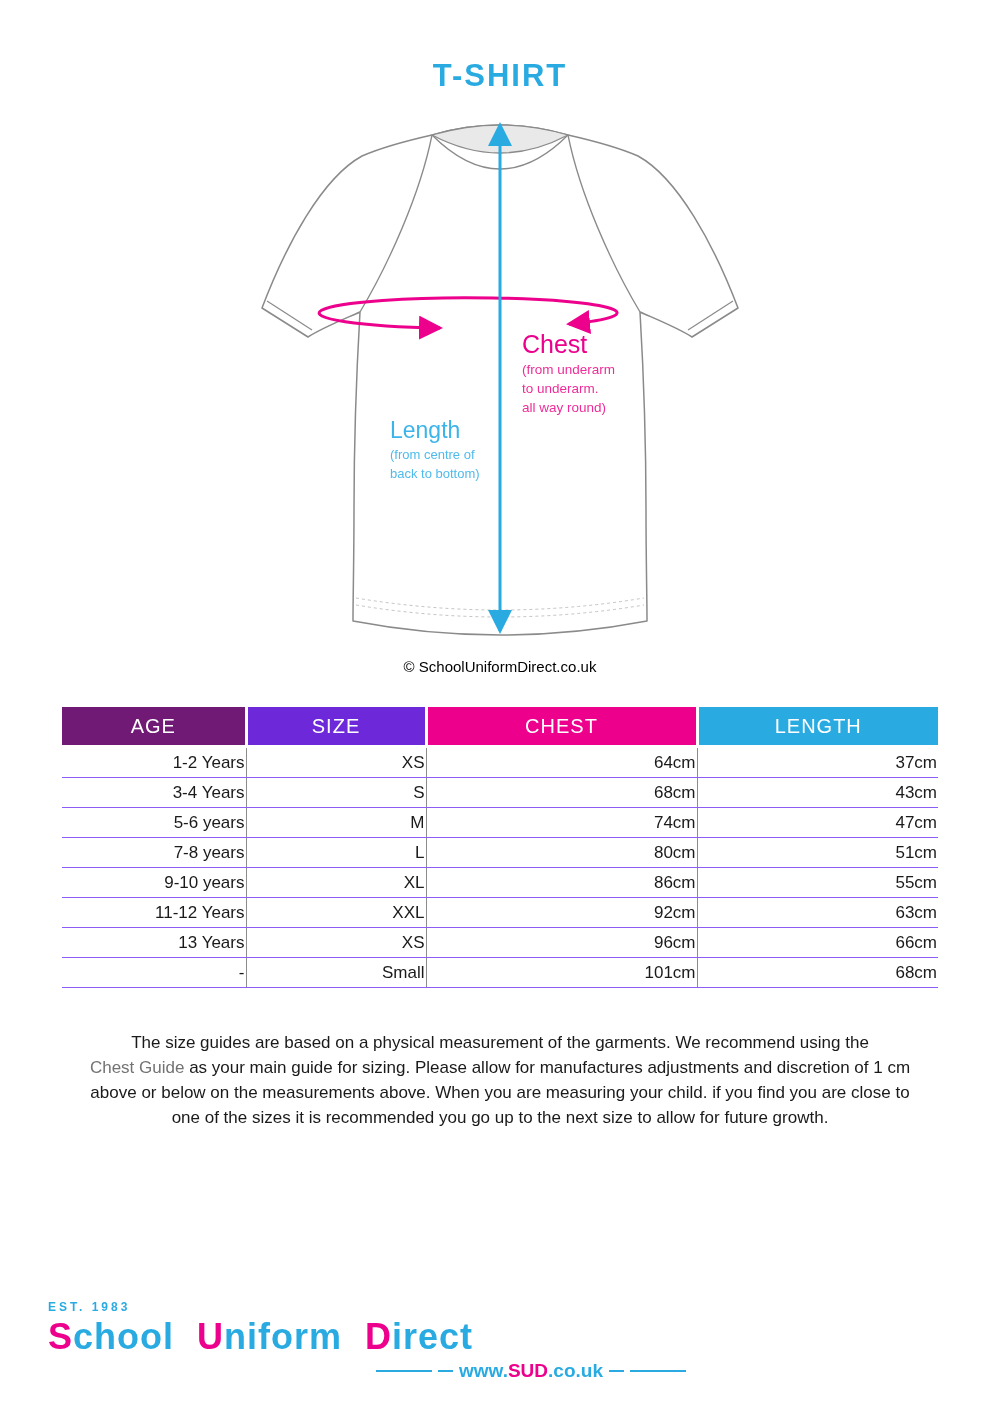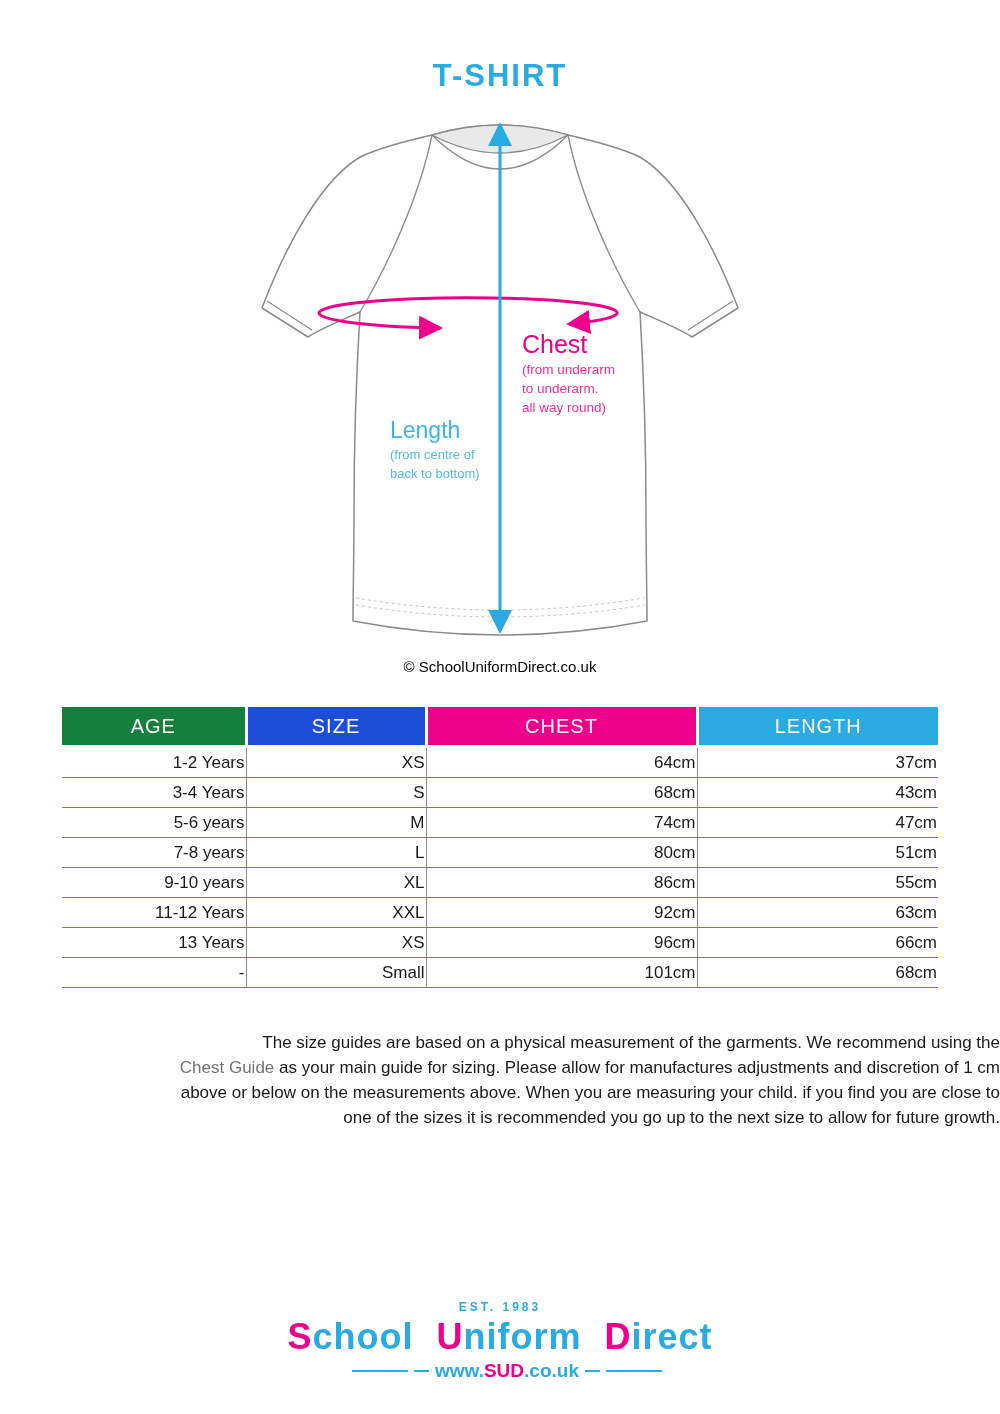--- a/index.html
+++ b/index.html
@@ -12,35 +12,35 @@
 
   
   .diagram-wrap { width:500px; margin:6px auto 0; }
   .copyright { text-align:center; font-size:15px; color:#000000; margin-top:2px; }
 
   
   table.size-table { width:876px; margin:32px auto 0; border-collapse:collapse; table-layout:fixed; }
   table.size-table th { height:36px; color:#ffffff; font-size:20px; font-weight:400;
                         letter-spacing:1px; border-bottom:3px solid #ffffff; }
   table.size-table th + th { border-left:3px solid #ffffff; }
-  th.c-age    { background:#15803d; }
-  th.c-size   { background:#1d4ed8; }
+  th.c-age    { background:#701a75; }
+  th.c-size   { background:#6d28d9; }
   th.c-chest  { background:#ec008c; }
   th.c-length { background:#29abe2; }
   table.size-table td { height:27px; text-align:right; font-size:17px; color:#1a1a1a;
                         border-bottom:1px solid #8b5cf6; }
   table.size-table td + td { border-left:1px solid #8c8c8c; }
 
   
-  .note { margin-top:42px; text-align:right; font-size:17px; line-height:25px; color:#1a1a1a; }
+  .note { margin-top:42px; text-align:center; font-size:17px; line-height:25px; color:#1a1a1a; }
   .note .line { white-space:nowrap; }
   .note .pink { color:#737373; }
 
   
-  .footer-logo { margin-top:170px; text-align:center; }
+  .footer-logo { margin-top:170px; text-align:left;margin-left:48px; }
   .est { font-size:12px; font-weight:bold; letter-spacing:3px; color:#29abe2; }
   .brand { font-size:36px; font-weight:bold; letter-spacing:1px; margin-top:2px; }
   .brand .lead { color:#ec008c; }
   .brand .rest { color:#29abe2; }
   .brand .word + .word { margin-left:12px; }
   .url-line { margin-top:2px; font-size:19px; font-weight:bold; color:#29abe2;
               display:flex; align-items:center; justify-content:center; gap:6px;padding-left:14px; }
   .dash { display:inline-block; height:2px; background:#29abe2; }
   .dash.long { width:56px; } .dash.short { width:15px; }
   .url-line .pink { color:#ec008c; }

